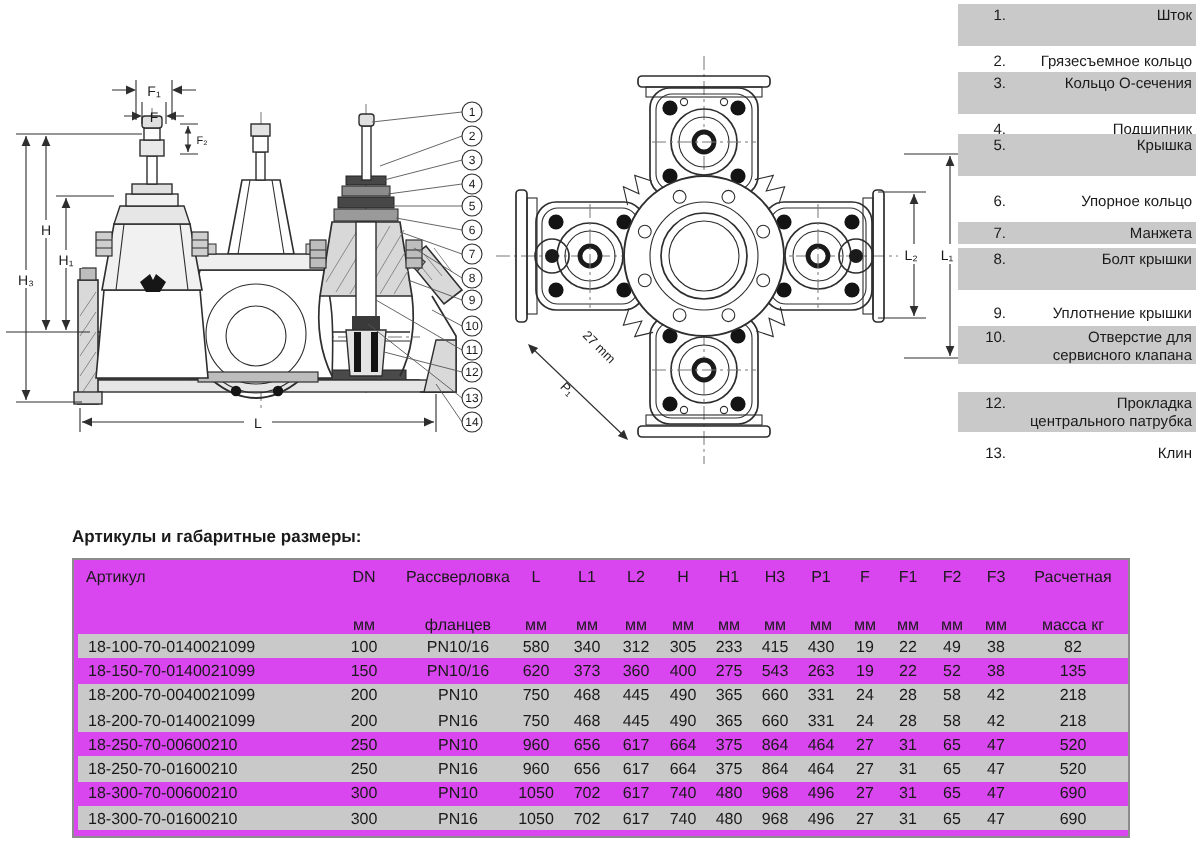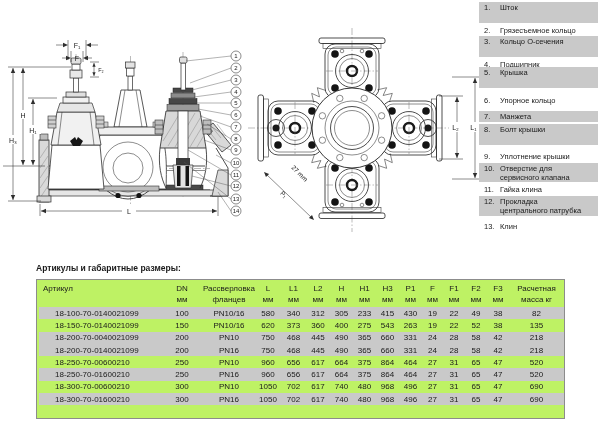--- a/index.html
+++ b/index.html
@@ -1,41 +1,41 @@
 <!DOCTYPE html>
 <html><head>
 <meta charset="utf-8">
 <style>
   html,body{margin:0;padding:0;background:#fff;}
   #root{position:relative;width:600px;height:430px;background:#ffffff;overflow:hidden;
         font-family:"Liberation Sans","DejaVu Sans",sans-serif;color:#1a1a1a;}
   
   #legend{position:absolute;left:479px;top:0;width:119px;height:262px;}
   .legend-item{position:absolute;left:0;width:119px;box-sizing:border-box;
-               font-size:7.5px;line-height:8.5px;padding:2px 2px 0 5px;}
+               font-size:7.5px;line-height:8.5px;padding:2px 2px 0 5px;text-align:right;}
   .legend-item.shaded{background:#c9c9c9;}
   .legend-item .num{display:inline-block;width:16px;vertical-align:top;}
   .legend-item .lbl{display:inline-block;width:93px;vertical-align:top;white-space:pre-line;}
   .li-1{top:2px;height:21px;}   .li-2{top:25px;height:11px;}
   .li-3{top:36px;height:21px;}  .li-4{top:59px;height:11px;}
   .li-5{top:67px;height:21px;}  .li-6{top:95px;height:11px;}
   .li-7{top:111px;height:11px;} .li-8{top:124px;height:21px;}
   .li-9{top:151px;height:11px;} .li-10{top:163px;height:19px;}
   .li-11{top:184px;height:11px;}.li-12{top:196px;height:20px;}
   .li-13{top:221px;height:11px;}.li-14{top:242px;height:14px;}
   
   #table-title{position:absolute;left:36px;top:263px;font-size:8.5px;font-weight:bold;text-align:center;}
   #table-box{position:absolute;left:36px;top:279px;width:529px;height:140px;
-             border:1px solid #8c8c8c;background:#bef264;box-sizing:border-box;padding:0 2px;}
+             border:1px solid #8c8c8c;background:#d946ef;box-sizing:border-box;padding:0 2px;}
   #spec-table{border-collapse:collapse;table-layout:fixed;width:525px;font-size:8px;}
   #spec-table th{font-weight:normal;text-align:center;vertical-align:top;padding:4px 0 0 0;height:23px;}
-  #spec-table th .l2{margin-top:2px;}
+  #spec-table th .l2{margin-top:15px;}
   #spec-table th.c0{text-align:left;padding-left:4px;}
   #spec-table td{text-align:center;height:12.3px;padding:0;white-space:nowrap;overflow:hidden;}
-  #spec-table td.c0{text-align:left;padding-left:16px;}
+  #spec-table td.c0{text-align:left;padding-left:5px;}
   #spec-table tr.shaded td{background:#c9c9c9;}
   
   #dsvg text{font-family:"Liberation Sans","DejaVu Sans",sans-serif;fill:#1a1a1a;}
   .thin{stroke:#2e2e2e;stroke-width:0.55;fill:none;}
   .main{stroke:#2e2e2e;stroke-width:0.85;fill:none;}
   .dim{stroke:#2e2e2e;stroke-width:0.55;fill:none;}
   .cl{stroke:#777;stroke-width:0.5;fill:none;stroke-dasharray:7 2 1.5 2;}
   .hatch{stroke:#8a8a8a;stroke-width:0.5;}
   .leader{stroke:#555;stroke-width:0.45;fill:none;}
   .ah{fill:#2e2e2e;}
@@ -363,21 +363,20 @@
       <div class="legend-item li-2"><span class="num">2.</span><span class="lbl">Грязесъемное кольцо</span></div>
       <div class="legend-item li-3 shaded"><span class="num">3.</span><span class="lbl">Кольцо О-сечения</span></div>
       <div class="legend-item li-4"><span class="num">4.</span><span class="lbl">Подшипник</span></div>
       <div class="legend-item li-5 shaded"><span class="num">5.</span><span class="lbl">Крышка</span></div>
       <div class="legend-item li-6"><span class="num">6.</span><span class="lbl">Упорное кольцо</span></div>
       <div class="legend-item li-7 shaded"><span class="num">7.</span><span class="lbl">Манжета</span></div>
       <div class="legend-item li-8 shaded"><span class="num">8.</span><span class="lbl">Болт крышки</span></div>
       <div class="legend-item li-9"><span class="num">9.</span><span class="lbl">Уплотнение крышки</span></div>
       <div class="legend-item li-10 shaded"><span class="num">10.</span><span class="lbl">Отверстие для
 сервисного клапана</span></div>
-      <div class="legend-item li-11"><span class="num">11.</span><span class="lbl">Гайка клина</span></div>
       <div class="legend-item li-12 shaded"><span class="num">12.</span><span class="lbl">Прокладка
 центрального патрубка</span></div>
       <div class="legend-item li-13"><span class="num">13.</span><span class="lbl">Клин</span></div>
     </div>
 
   
   <div id="table-title">Артикулы и габаритные размеры:</div>
   <div id="table-box">
     <table id="spec-table">
       <colgroup>

